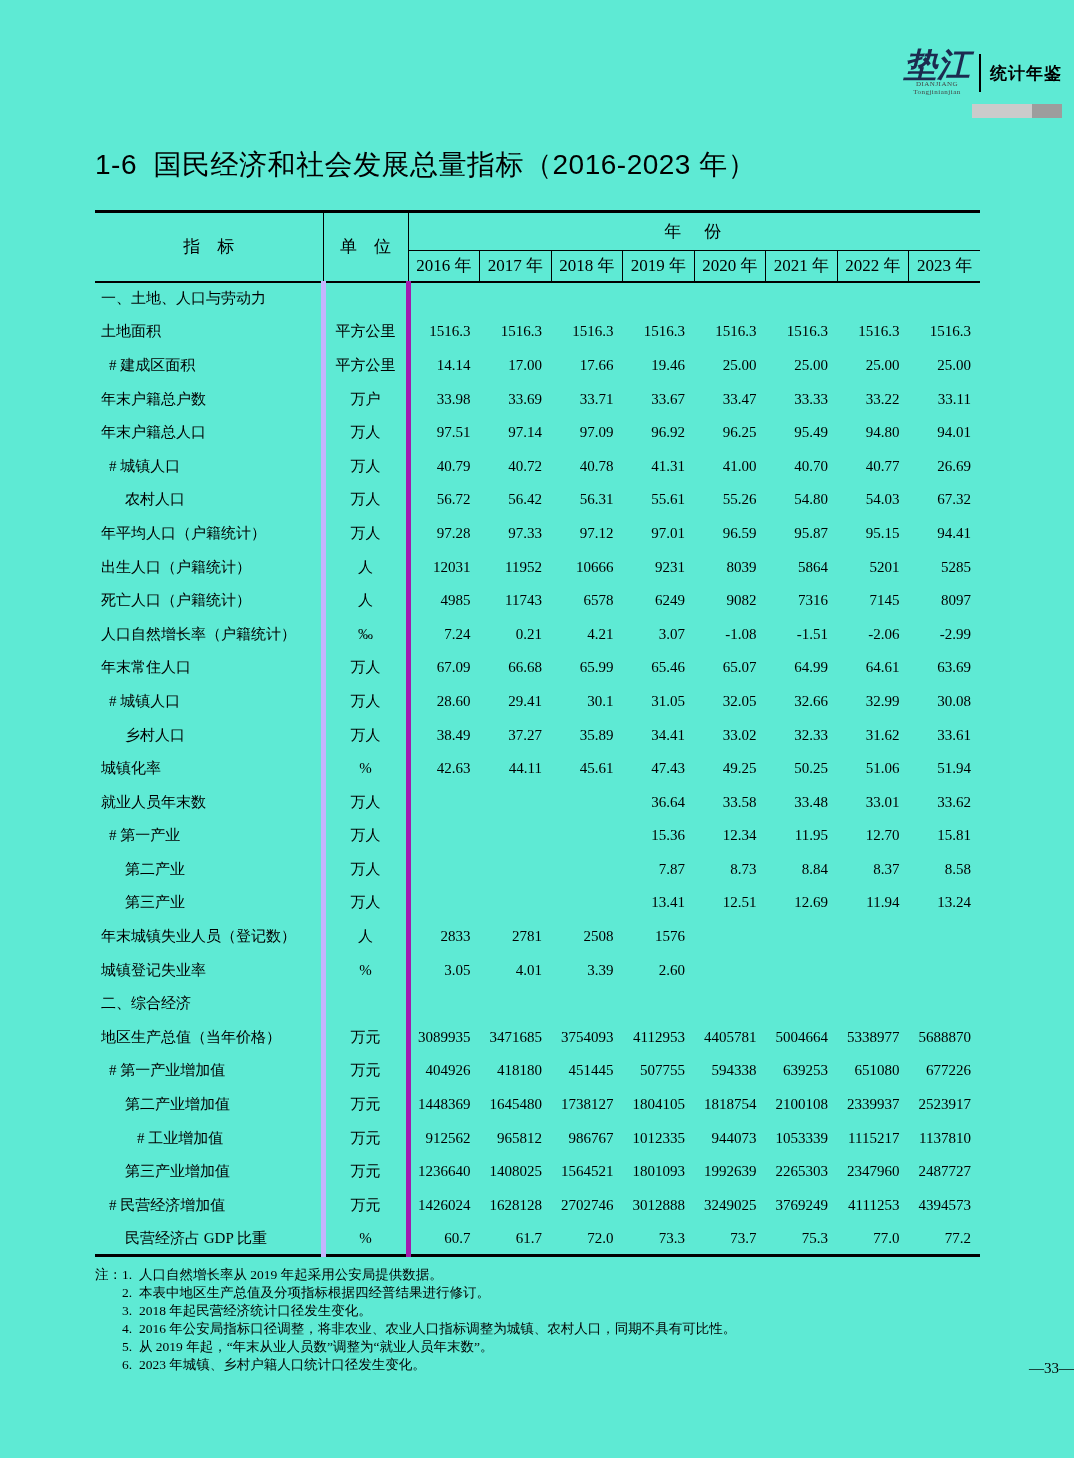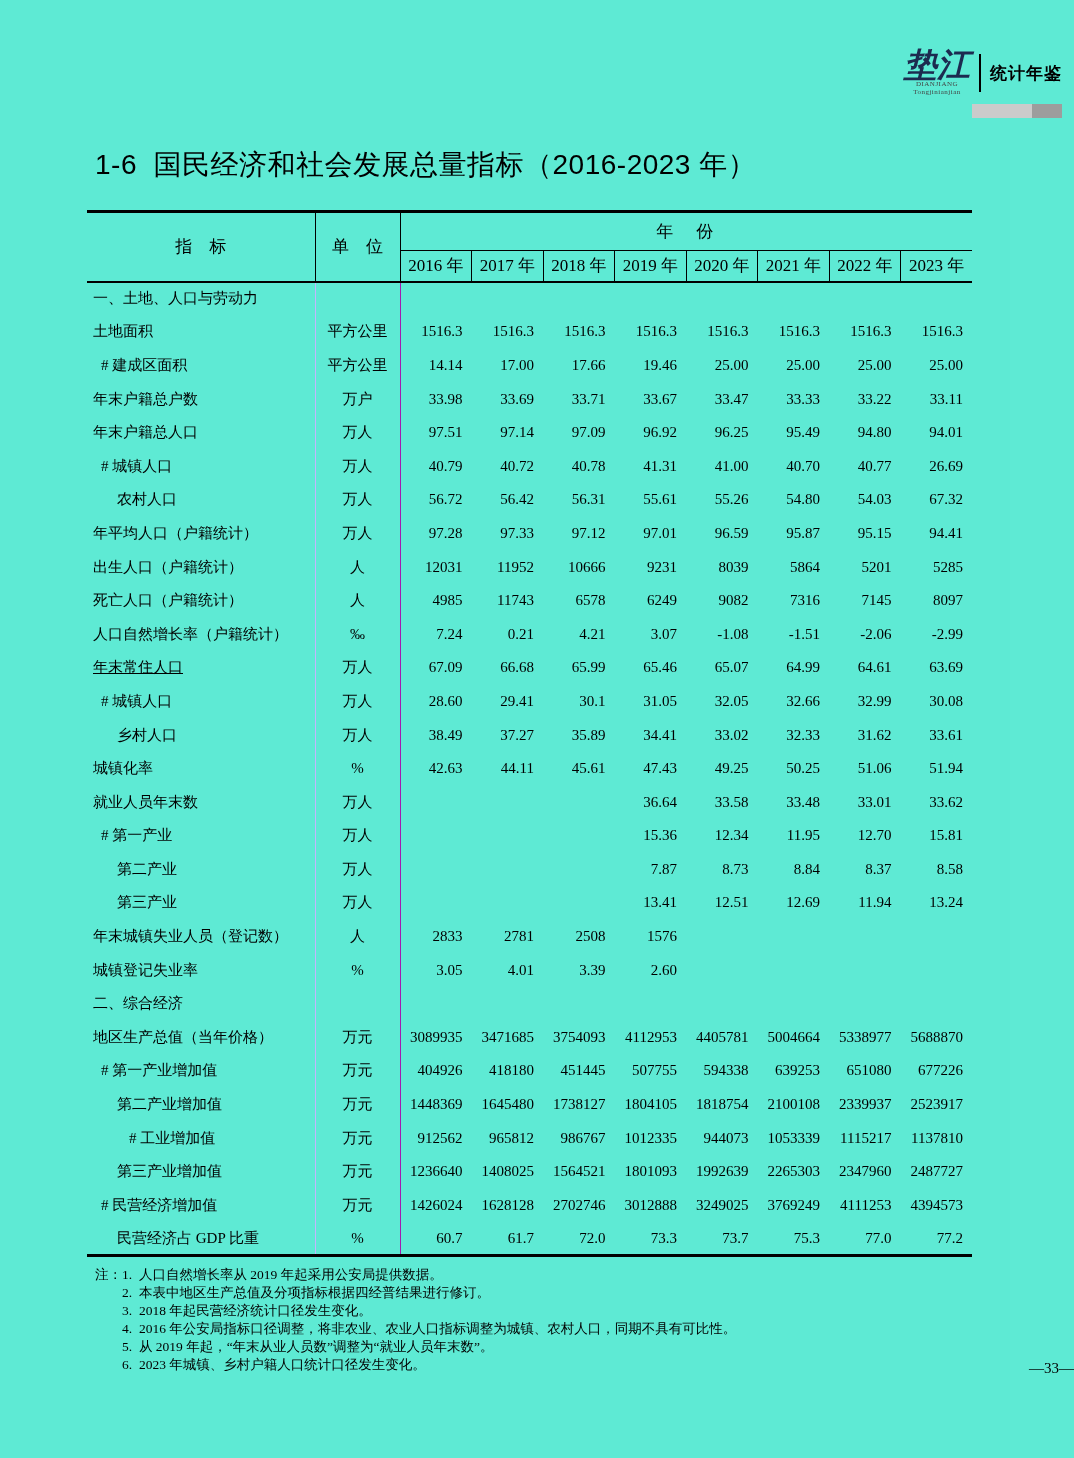--- a/index.html
+++ b/index.html
@@ -30,40 +30,40 @@
 
   
   .page-title {
     position:absolute; top:146px; left:95px;
     font-family:"Liberation Sans","DejaVu Sans",sans-serif;
     font-weight:normal; font-size:28px; letter-spacing:0.5px; white-space:pre;
   }
 
   
   .stat-table {
-    position:absolute; top:210px; left:87px; width:885px;
+    position:absolute; top:210px; left:95px; width:885px;
     border-collapse:collapse; table-layout:fixed;
     border-top:3px solid #000; border-bottom:3px solid #000;
   }
   .stat-table th { font-weight:normal; }
   .th-indicator, .th-unit {
     border-right:1px solid #000; border-bottom:2px solid #000;
     text-align:center; font-size:17px;
   }
   .th-years {
     border-bottom:1px solid #000; height:39px;
     text-align:center; font-size:17px; letter-spacing:3px;
   }
   .year-cell {
     border-left:1px solid #000; border-bottom:2px solid #000;
     height:31px; text-align:center; font-size:17px; white-space:pre;
   }
   .stat-table tbody td { height:33.6px; font-size:15px; }
-  .c-indicator { border-right:1px solid #c4b5fd; text-align:left; font-size:15.5px; white-space:pre; }
-  .c-unit { border-right:1px solid #a21caf; text-align:center; }
+  .c-indicator { border-right:5px solid #c4b5fd; text-align:left; font-size:15.5px; white-space:pre; }
+  .c-unit { border-right:5px solid #a21caf; text-align:center; }
   .c-val { text-align:right; padding-right:9px; }
 
   
   .notes {
     position:absolute; top:1266px; left:95px; width:895px;
     display:flex; font-size:13.5px; line-height:18px;
   }
   .note-label { white-space:pre; }
   .note-items { display:flex; flex-direction:column; }
   .note-item { white-space:pre; }
@@ -255,21 +255,21 @@
           <td class="c-val">7.24</td>
           <td class="c-val">0.21</td>
           <td class="c-val">4.21</td>
           <td class="c-val">3.07</td>
           <td class="c-val">-1.08</td>
           <td class="c-val">-1.51</td>
           <td class="c-val">-2.06</td>
           <td class="c-val">-2.99</td>
         </tr>
         <tr>
-          <td class="c-indicator" style="padding-left: 6px; text-decoration: underline;">年末常住人口</td>
+          <td class="c-indicator" style="padding-left: 6px;">年末常住人口</td>
           <td class="c-unit">万人</td>
           <td class="c-val">67.09</td>
           <td class="c-val">66.68</td>
           <td class="c-val">65.99</td>
           <td class="c-val">65.46</td>
           <td class="c-val">65.07</td>
           <td class="c-val">64.99</td>
           <td class="c-val">64.61</td>
           <td class="c-val">63.69</td>
         </tr>

